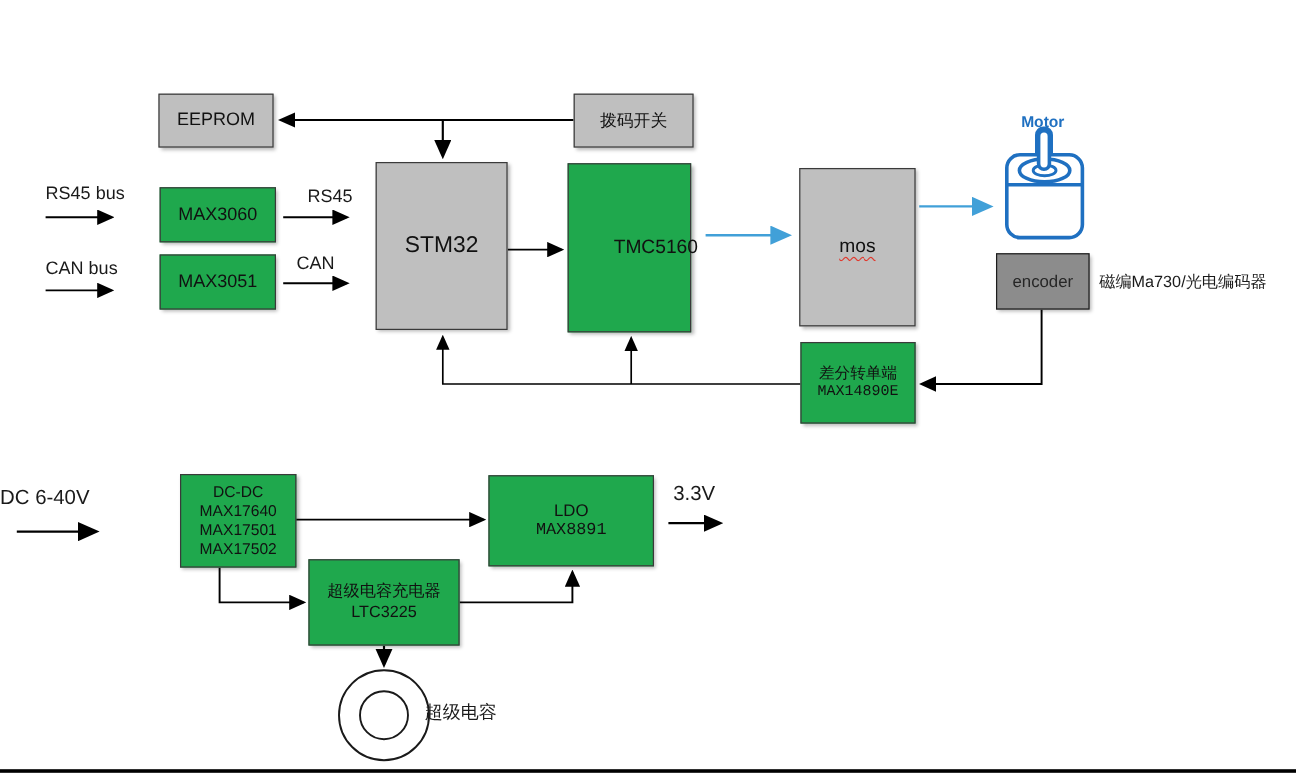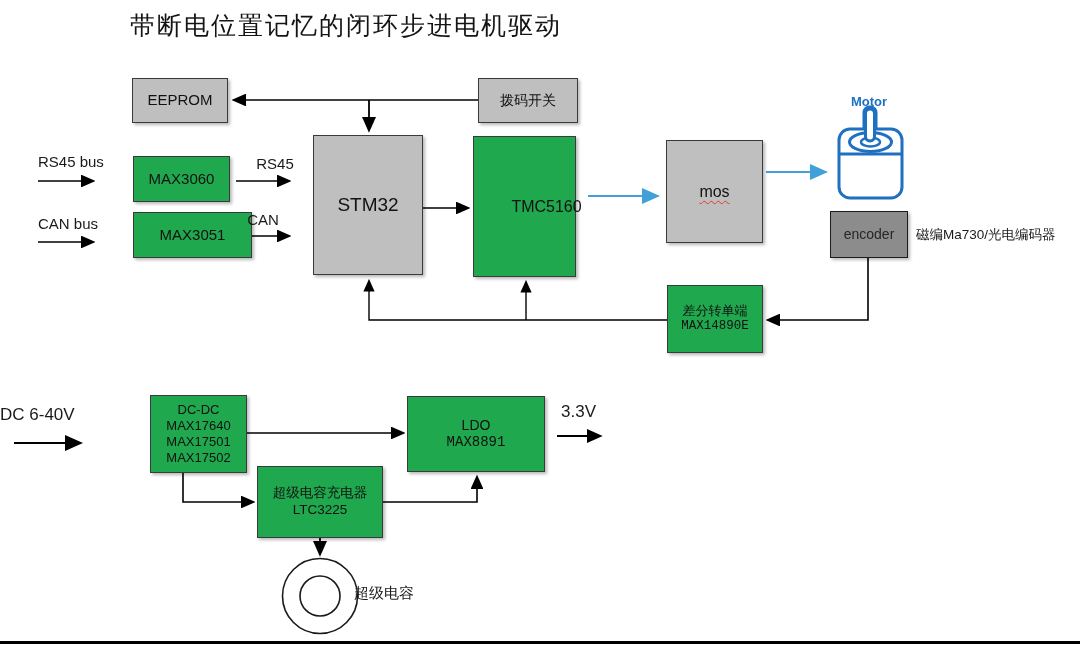--- a/index.html
+++ b/index.html
@@ -61,49 +61,48 @@
     <path d="M766,172 L825,172" stroke="#41a0d8" stroke-width="2" fill="none" marker-end="url(#ahblue)"></path>
 
     <path d="M14,443 L80,443" stroke="#000" stroke-width="2" fill="none" marker-end="url(#ahb)"></path>
     <path d="M231,433 L403,433" stroke="#000" stroke-width="1.6" fill="none" marker-end="url(#ahb)"></path>
     <path d="M183,473 L183,502 L253,502" stroke="#000" stroke-width="1.6" fill="none" marker-end="url(#ahb)"></path>
     <path d="M383,502 L477,502 L477,477" stroke="#000" stroke-width="1.6" fill="none" marker-end="url(#ahb)"></path>
     <path d="M320,538 L320,554" stroke="#000" stroke-width="1.8" fill="none" marker-end="url(#ahb)"></path>
     <path d="M557,436 L600,436" stroke="#000" stroke-width="1.8" fill="none" marker-end="url(#ahb)"></path>
   </svg>
 
-  <div class="title">带断电位置记忆的闭环步进电机驱动</div>
 
   <div class="box gray" style="left:478px;top:78px;width:100px;height:45px;font-size:14px;">
     <span>拨码开关</span>
   </div>
   <div class="box gray" style="left:132px;top:78px;width:96px;height:45px;font-size:15px;">
     <span>EEPROM</span>
   </div>
 
   <div class="lbl" style="left:38px;top:153px;font-size:15px;">RS45 bus</div>
   <div class="lbl" style="left:38px;top:215px;font-size:15px;">CAN bus</div>
 
   <div class="box green" style="left:133px;top:156px;width:97px;height:46px;font-size:15px;">
     <span>MAX3060</span>
   </div>
-  <div class="box green" style="left:133px;top:212px;width:119px;height:46px;font-size:15px;">
+  <div class="box green" style="left:133px;top:212px;width:97px;height:46px;font-size:15px;">
     <span>MAX3051</span>
   </div>
 
   <div class="lbl" style="left:240px;top:155px;width:70px;text-align:center;font-size:15px;">RS45</div>
   <div class="lbl" style="left:228px;top:211px;width:70px;text-align:center;font-size:15px;">CAN</div>
 
   <div class="box gray" style="left:313px;top:135px;width:110px;height:140px;font-size:19px;">
     <span>STM32</span>
   </div>
   <div class="box green" style="left:473px;top:136px;width:103px;height:141px;font-size:16px;padding-left:44px;">
     <span>TMC5160</span>
   </div>
-  <div class="box gray" style="left:666px;top:140px;width:97px;height:103px;font-size:16px;">
+  <div class="box gray" style="left:666px;top:140px;width:97px;height:132px;font-size:16px;">
     <span class="squiggle">mos</span>
   </div>
 
   <div class="lbl motor-label" style="left:834px;top:94px;width:70px;">Motor</div>
   <div style="position:absolute;left:832px;top:101px;width:76px;height:102px;">
     <svg width="76" height="102" viewBox="0 0 76 102">
       <rect x="32" y="6" width="12" height="34" rx="5.5" fill="#fff" stroke="#1f70c1" stroke-width="3"></rect>
       <rect x="7" y="28" width="63" height="69" rx="11" fill="#fff" stroke="#1f70c1" stroke-width="3"></rect>
       <line x1="7" y1="53" x2="70" y2="53" stroke="#1f70c1" stroke-width="3"></line>
       <ellipse cx="38.5" cy="41" rx="21" ry="9.5" fill="#fff" stroke="#1f70c1" stroke-width="3"></ellipse>

